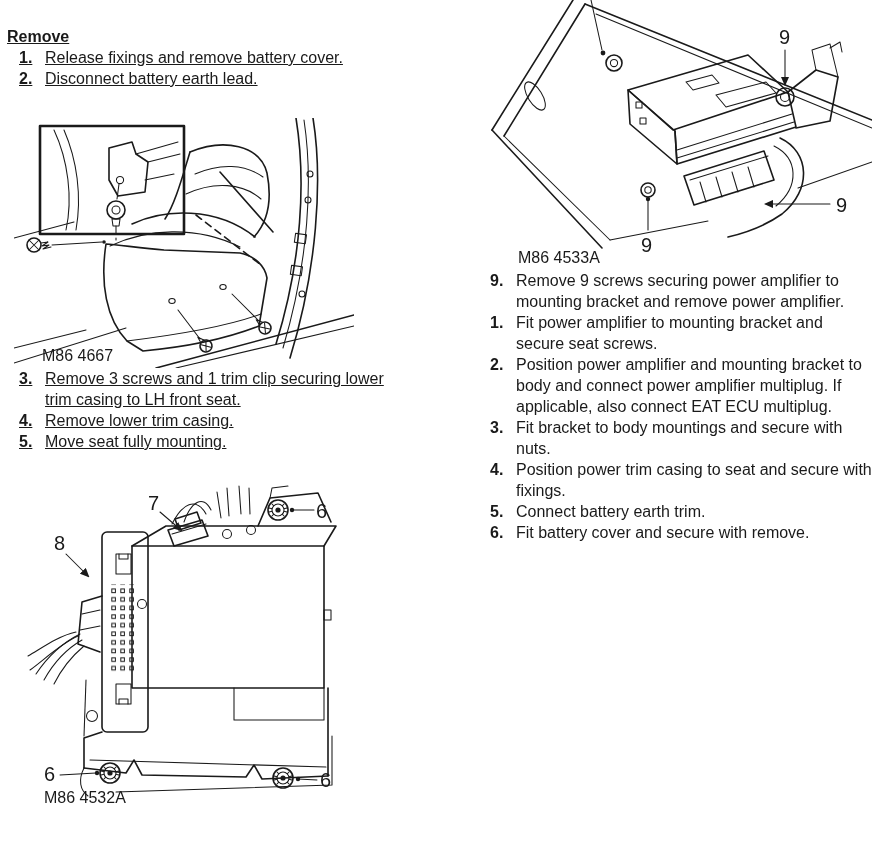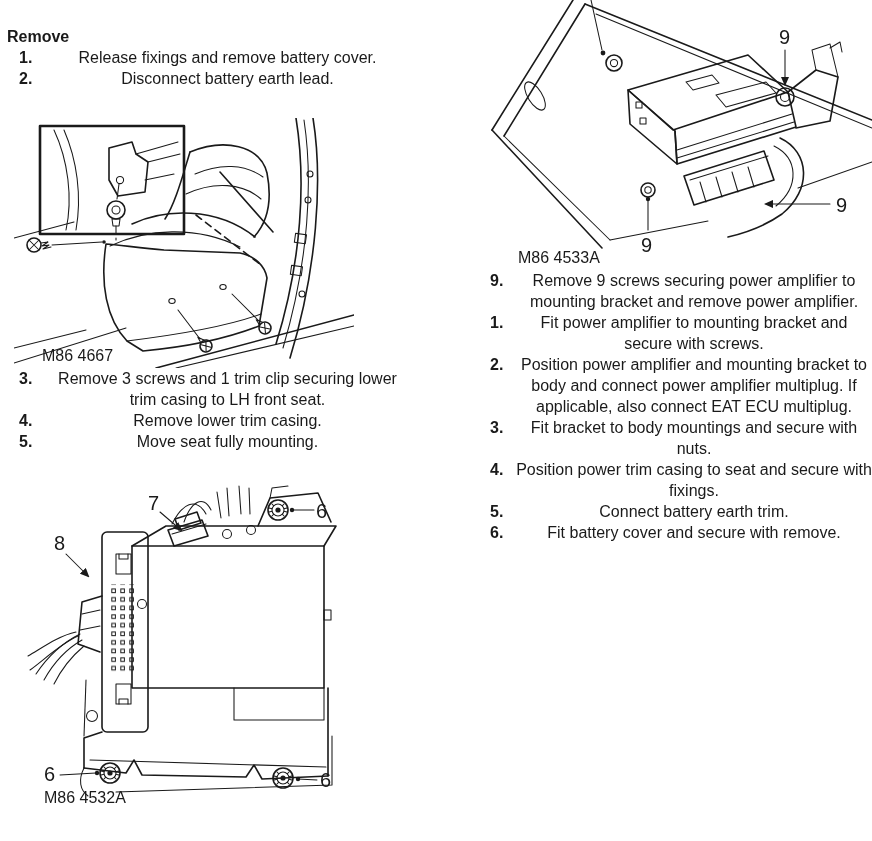--- a/index.html
+++ b/index.html
@@ -1,25 +1,25 @@
 <!DOCTYPE html>
 <html><head>
 <meta charset="utf-8">
 <style>
   html,body{margin:0;padding:0;background:#ffffff;}
   .page{position:relative;width:872px;height:841px;background:#ffffff;overflow:hidden;
         font-family:"Liberation Sans",sans-serif;color:#1a1a1a;}
   .col{position:absolute;top:0;}
-  .col-left{left:7px;top:26px;width:403px;}
+  .col-left{left:7px;top:26px;width:403px;text-decoration:underline;}
   .col-right{left:478px;top:0;width:394px;}
   h2.heading{font-size:16px;font-weight:700;margin:0;line-height:21px;color:#1a1a1a;}
   ol.steps{list-style:none;margin:0;padding:0;}
   ol.steps li{display:flex;font-size:16px;line-height:21px;}
   ol.steps .num{font-weight:700;flex:0 0 26px;margin-left:12px;}
-  ol.steps .txt{flex:1;text-align:center;}
+  ol.steps .txt{flex:1;}
   figure{margin:0;position:relative;}
   .fig-seat{margin:29px 0 0 7px;width:340px;height:250px;}
   .fig-amp{margin:32px 0 0 13px;width:330px;height:322px;}
   .fig-bracket{margin:0;width:394px;height:270px;}
   .mt-steps2{margin-top:31px;}
   .mt-step9{margin-top:33px;}
   .mt-refit{margin-top:18px;}
   
   .ln{fill:none;stroke:#1a1a1a;stroke-width:1.6;stroke-linecap:round;stroke-linejoin:round;}
   .thin{stroke-width:1.05;}
@@ -283,21 +283,21 @@
       <li>
         <span class="num">9.</span>
         <span class="txt">Remove 9 screws securing power amplifier to mounting bracket and remove power amplifier.</span>
       </li>
     </ol>
 
 
     <ol class="steps">
       <li>
         <span class="num">1.</span>
-        <span class="txt">Fit power amplifier to mounting bracket and secure with screws.</span>
+        <span class="txt">Fit power amplifier to mounting bracket and secure seat screws.</span>
       </li>
       <li>
         <span class="num">2.</span>
         <span class="txt">Position power amplifier and mounting bracket to body and connect power amplifier multiplug. If applicable, also connect EAT ECU multiplug.</span>
       </li>
       <li>
         <span class="num">3.</span>
         <span class="txt">Fit bracket to body mountings and secure with nuts.</span>
       </li>
       <li>

